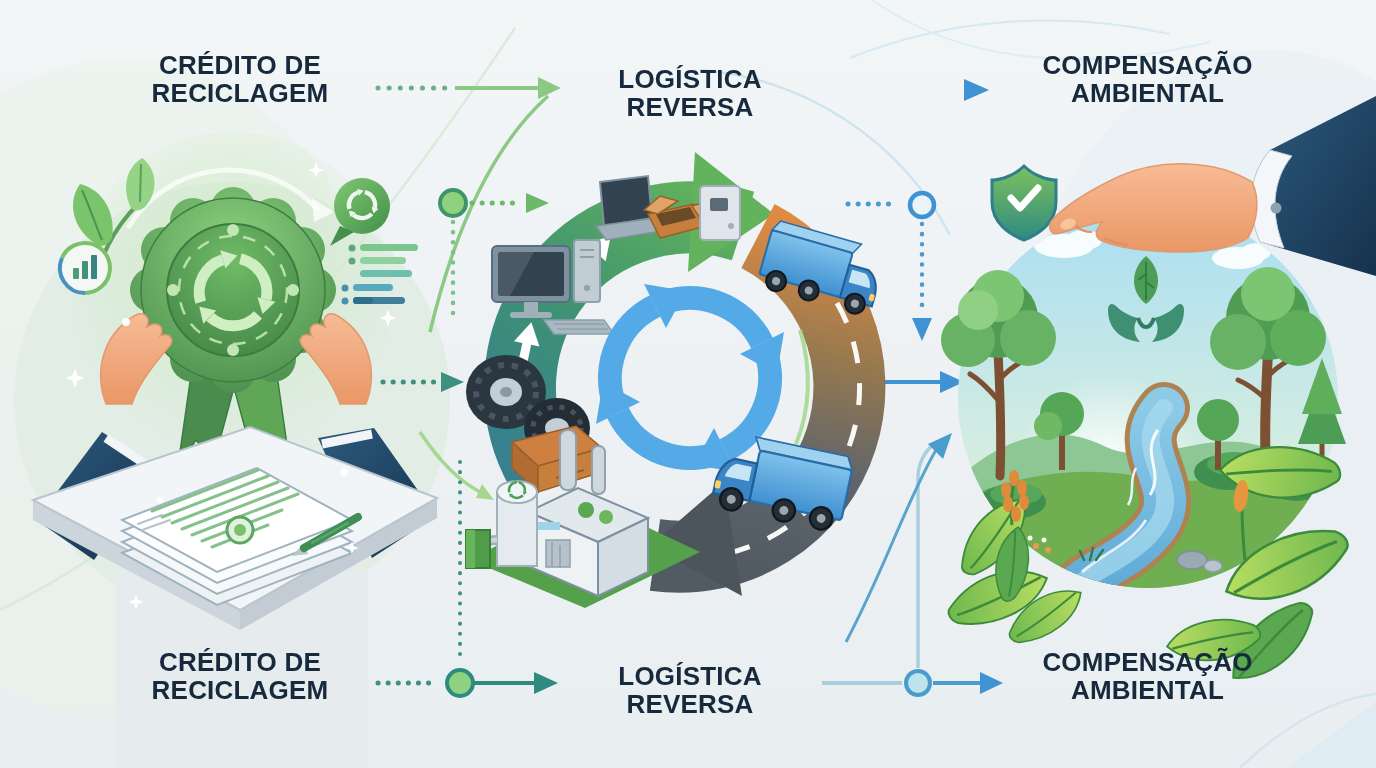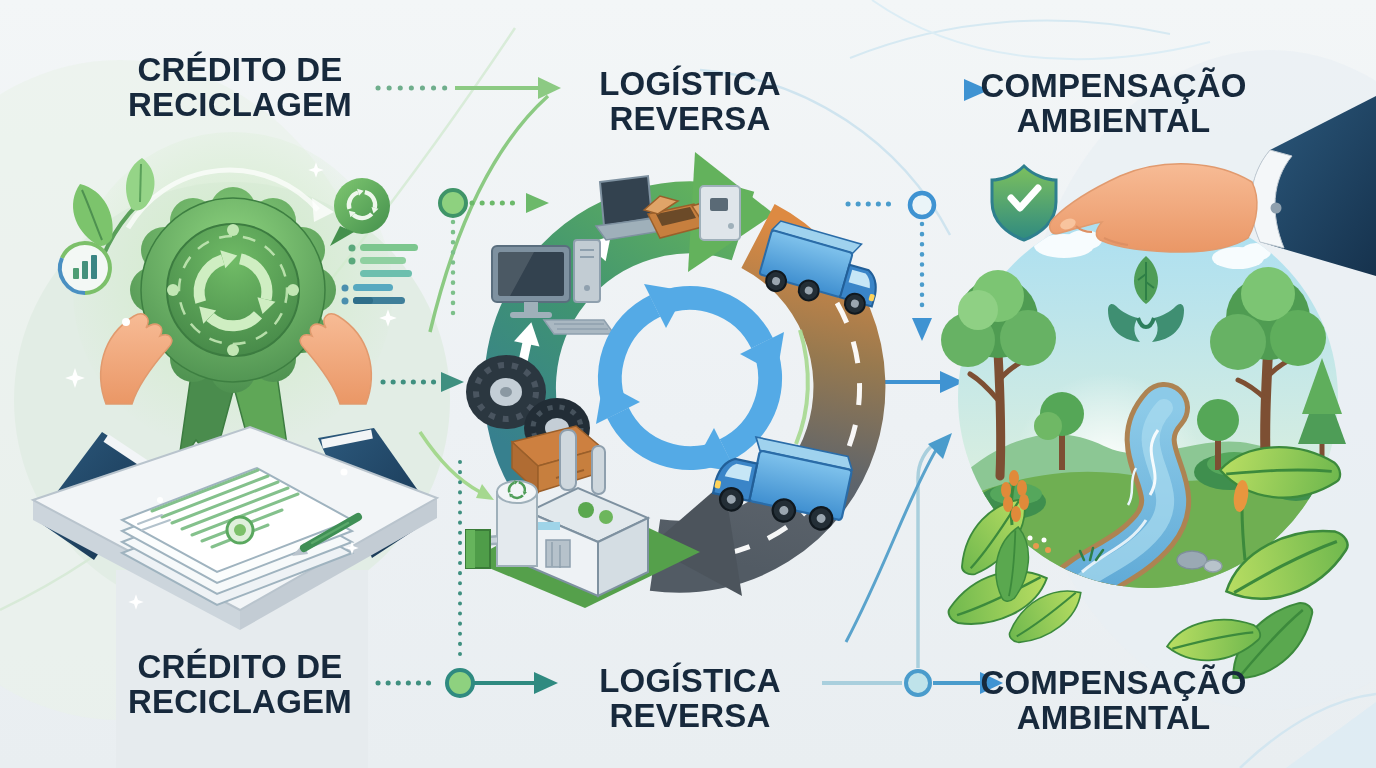--- a/index.html
+++ b/index.html
@@ -5,26 +5,26 @@
   html,body{margin:0;padding:0;background:#dfe4e8;}
   #stage{
     position:relative;width:1376px;height:768px;overflow:hidden;
     background:linear-gradient(180deg,#f3f6f7 0%,#edf1f4 55%,#e9eef1 100%);
     font-family:"Liberation Sans",sans-serif;
   }
   #artwork{position:absolute;left:0;top:0;}
   .stage-label{
     position:absolute;text-align:center;
     font-family:"Liberation Sans",sans-serif;
-    font-weight:800;font-size:33px;line-height:1.07;
+    font-weight:800;font-size:26px;line-height:1.07;
     color:#17293c;letter-spacing:.2px;white-space:normal;
   }
   .lbl-left{left:85px;width:310px;}
   .lbl-mid{left:555px;width:270px;margin-top:14px;}
-  .lbl-right{left:956px;width:315px;margin-top:16px;}
+  .lbl-right{left:990px;width:315px;}
   .lbl-top{top:52px;}
   .lbl-bottom{top:649px;}
 </style>
 </head>
 <body>
 
 <div id="stage">
 
 <svg id="artwork" width="1376" height="768" viewBox="0 0 1376 768">
   <defs>

